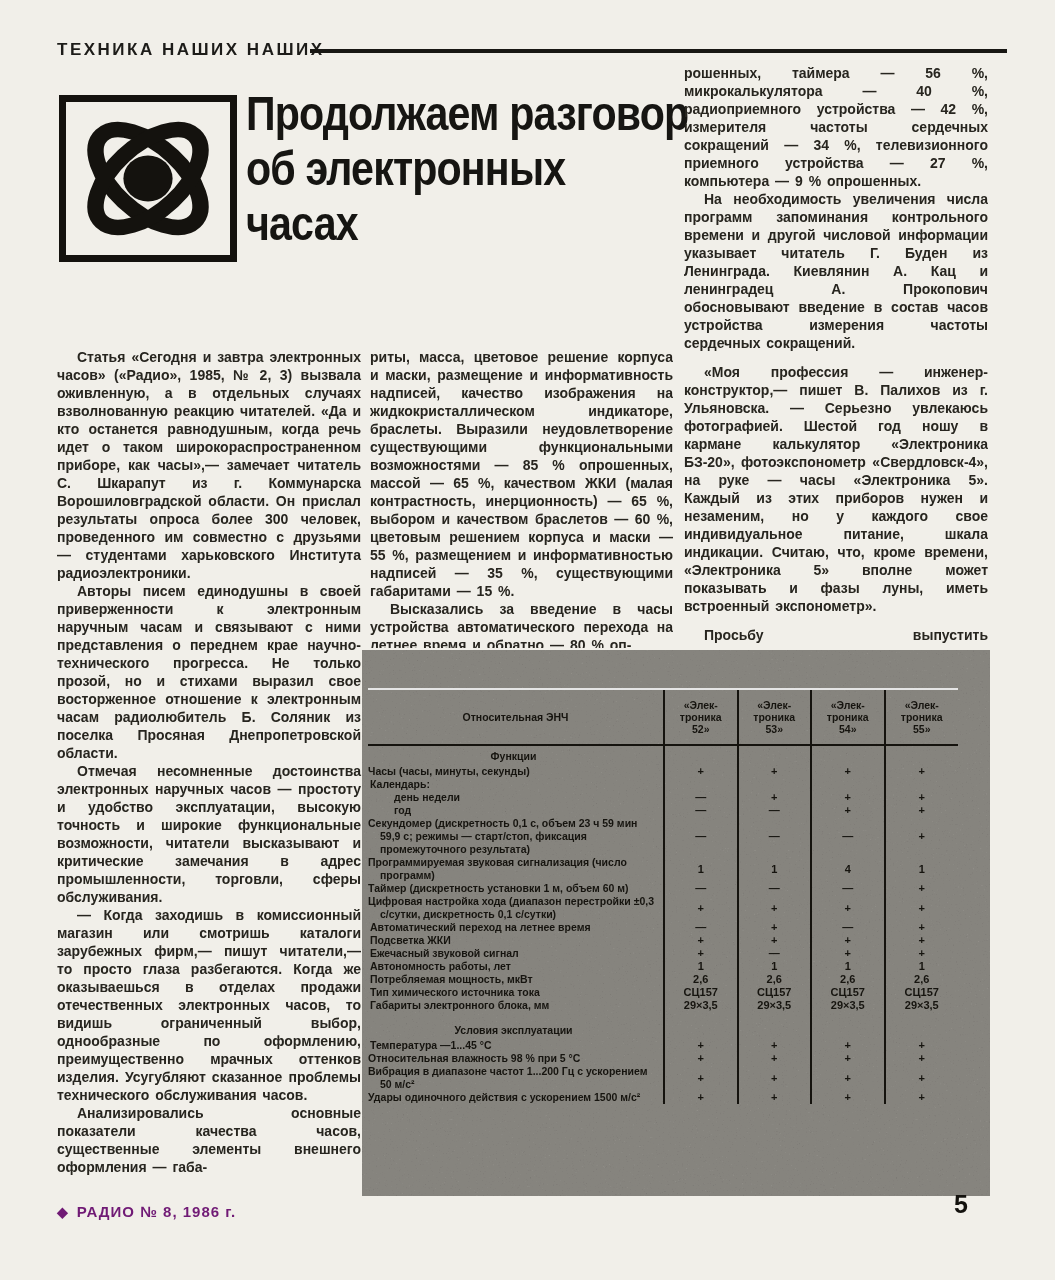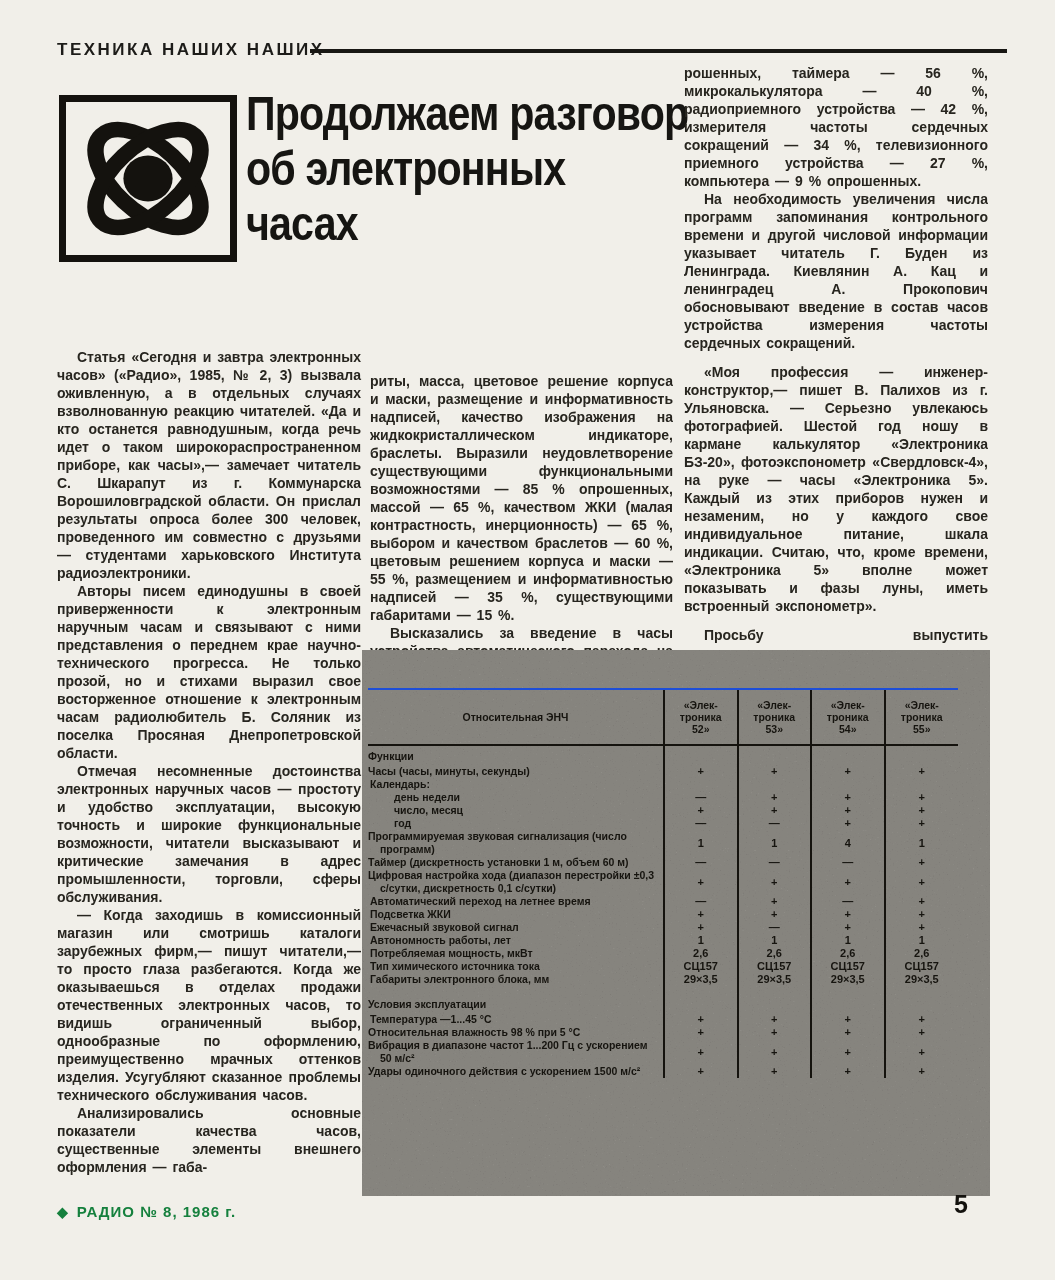--- a/index.html
+++ b/index.html
@@ -34,55 +34,55 @@
     transform:scaleX(0.84); transform-origin:0 0;
   }
   .col{ position:absolute; text-align:justify; }
   .col p{
     font-size:14px; line-height:18px; font-weight:bold;
     word-spacing:2px; color:#27251f; text-align:justify;
   }
   .col p.ind{ text-indent:20px; }
   .col p.gap{ margin-top:11px; }
   .col1{ left:57px;  top:348px; width:304px; }
-  .col2{ left:370px; top:348px; width:303px; height:300px; overflow:hidden;margin-top:24px; }
+  .col2{ left:370px; top:348px; width:303px; height:300px; overflow:hidden; }
   .col3{ left:684px; top:64px;  width:304px; height:584px; overflow:hidden; }
   .spec-table{
     position:absolute; left:362px; top:650px; width:628px; height:546px;
     background:#8f8c85; color:#16140f;
     padding:38px 32px 0 6px;
   }
   .noise{ position:absolute; left:0; top:0; width:100%; height:100%; pointer-events:none; }
   .spec-table table{
     position:relative;
     width:100%; border-collapse:collapse; table-layout:fixed;
   }
   .spec-table col.c-char{ width:296px; }
   .spec-table col.c-val{ width:73.5px; }
   .spec-table th{
-    border-top:2px solid #1d4ed8; border-bottom:2px solid #15130e;
+    border-top:2px solid #e5e5e5; border-bottom:2px solid #15130e;
     font-size:10.5px; line-height:12px; font-weight:bold;
     text-align:center; vertical-align:middle;
     padding:6px 2px; height:56px; white-space:pre-line;
   }
   .spec-table th + th, .spec-table td + td{ border-left:2px solid #15130e; }
   .spec-table td{
     font-size:10.5px; line-height:13px; font-weight:bold;
     vertical-align:middle; padding:0;
   }
   .spec-table td.lbl{ text-align:left; padding-left:12px; text-indent:-12px; padding-right:4px; }
   .spec-table td.lbl.plain{ padding-left:2px; text-indent:0; }
   .spec-table td.lbl.sub{ padding-left:26px; text-indent:0; }
   .spec-table td.val{ text-align:center; font-size:11px; }
   .spec-table tr.section td{ padding-top:4px; padding-bottom:2px; }
-  .spec-table tr.section td.lbl{ text-align:left; padding-left:0; text-indent:0; }
+  .spec-table tr.section td.lbl{ text-align:center; padding-left:0; text-indent:0; }
   .spec-table tr.gaptop td{ padding-top:12px; }
   .footer-journal{
     position:absolute; left:57px; top:1203px;
-    font-size:15px; font-weight:bold; letter-spacing:1px; color:#15803d;
+    font-size:15px; font-weight:bold; letter-spacing:1px; color:#701a75;
   }
   .footer-journal .diamond{ font-size:14px; margin-right:8px; }
   .page-number{
     position:absolute; left:954px; top:1190px;
     font-size:25px; font-weight:bold; color:#14120e;
   }
 </style>
 </head>
 <body>
 
@@ -186,31 +186,31 @@
             <td class="val"></td>
           </tr>
           <tr>
             <td class="lbl sub">день недели</td>
             <td class="val">—</td>
             <td class="val">+</td>
             <td class="val">+</td>
             <td class="val">+</td>
           </tr>
           <tr>
-            <td class="lbl sub">число, месяц</td>
-            <td class="val">+</td>
-            <td class="val">+</td>
-            <td class="val">+</td>
-            <td class="val">+</td>
-          </tr>
-          <tr>
             <td class="lbl sub">год</td>
             <td class="val">—</td>
             <td class="val">—</td>
             <td class="val">+</td>
+            <td class="val">+</td>
+          </tr>
+          <tr>
+            <td class="lbl hang">Секундомер (дискретность 0,1 с, объем 23 ч 59 мин 59,9 с; режимы — старт/стоп, фиксация промежуточного результата)</td>
+            <td class="val">—</td>
+            <td class="val">—</td>
+            <td class="val">—</td>
             <td class="val">+</td>
           </tr>
           <tr>
             <td class="lbl hang">Программируемая звуковая сигнализация (число программ)</td>
             <td class="val">1</td>
             <td class="val">1</td>
             <td class="val">4</td>
             <td class="val">1</td>
           </tr>
           <tr>

